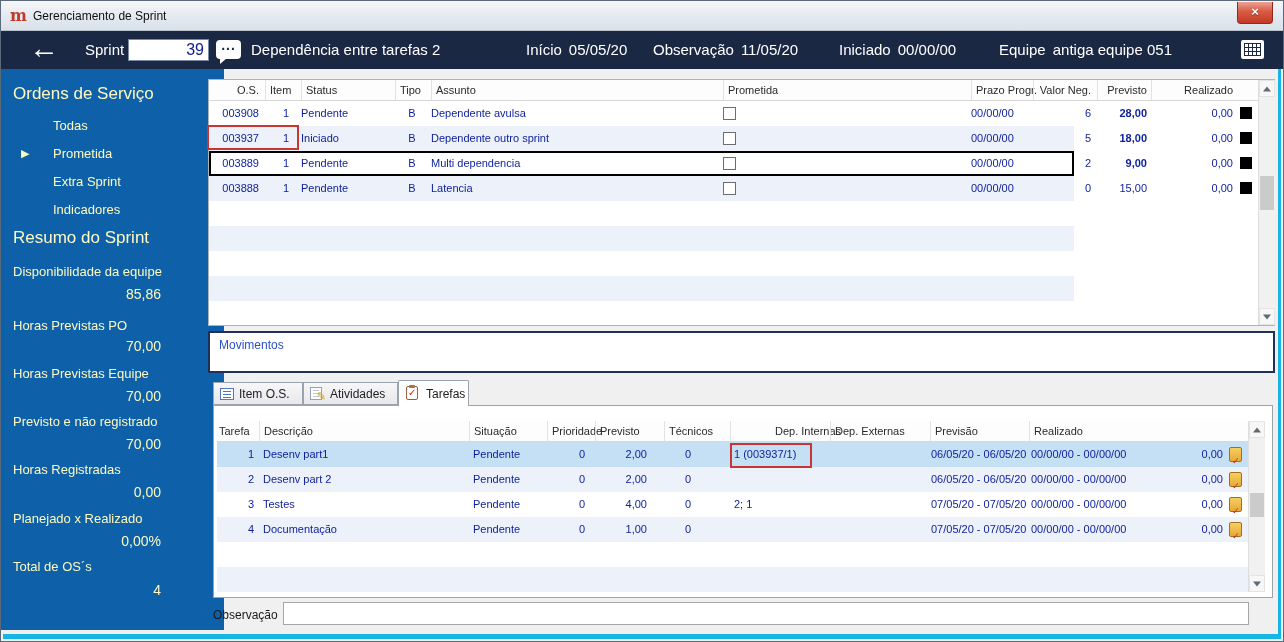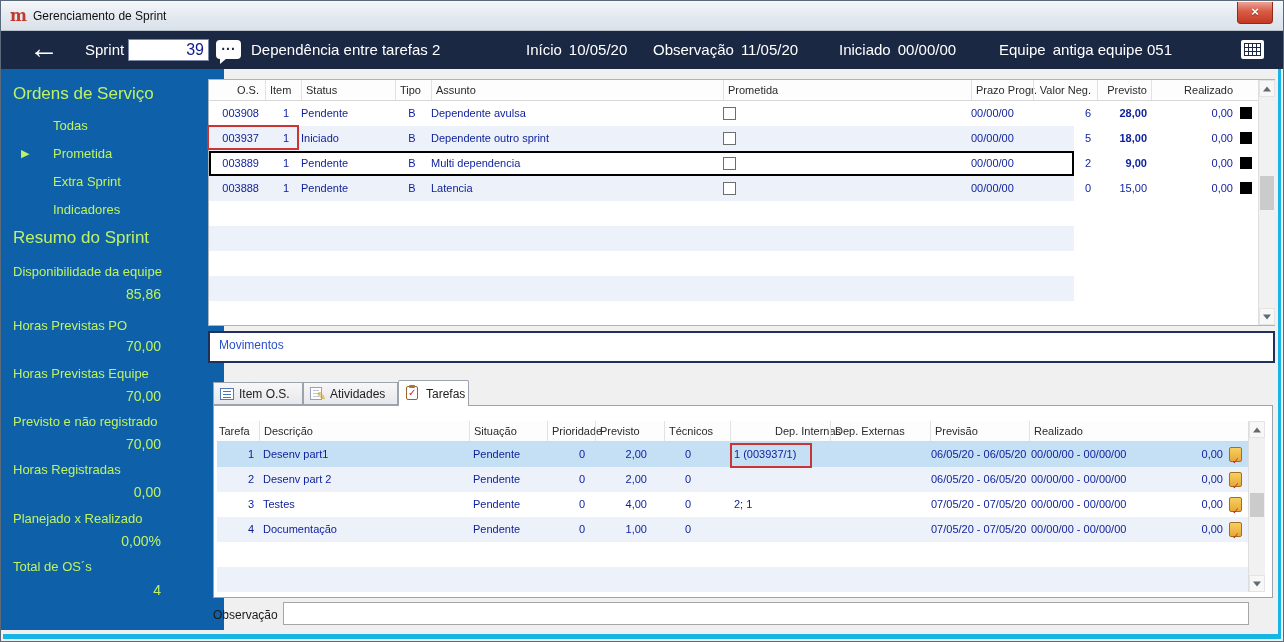--- a/index.html
+++ b/index.html
@@ -40,21 +40,21 @@
   .tb-title{ left:250px; }
   .tb-inicio{ left:525px; } .tb-conclusao{ left:652px; } .tb-entrega{ left:838px; } .tb-equipe{ left:998px; }
   .tb-pair span{ margin-right:7px; }
   .icon-calc{ position:absolute; left:1240px; top:9px; width:23px; height:19px; background:#fff;
               border-radius:2px; cursor:pointer; }
   .icon-calc::after{ content:""; position:absolute; left:3px; top:3px; right:3px; bottom:3px;
               background:repeating-linear-gradient(0deg,#1b2844 0 1px,transparent 1px 4px),
                          repeating-linear-gradient(90deg,#1b2844 0 1px,transparent 1px 4px); }
 
   
-  .sidebar{ position:absolute; left:0; top:68px; width:223px; height:561px; background:#0e60a9; color:#bef264; }
+  .sidebar{ position:absolute; left:0; top:68px; width:223px; height:561px; background:#0e60a9; color:#fef9c3; }
   .sb-line{ position:absolute; left:0; width:100%; white-space:nowrap; }
   .sb-heading{ font-size:17px; padding-left:12px; }
   .sb-h1{ top:15px; } .sb-h2{ top:159px; }
   .sb-item{ font-size:13px; padding-left:52px; cursor:pointer; }
   .sb-i0{ top:49px; } .sb-i1{ top:77px; } .sb-i2{ top:105px; } .sb-i3{ top:133px; }
   .sb-arrow{ position:absolute; left:20px; top:1px; font-size:11px; }
   .sb-mlabel{ font-size:13px; padding-left:12px; }
   .sb-mvalue{ font-size:14px; left:12px; width:148px; text-align:right; }
   .ml0{top:195px;} .mv0{top:217px;} .ml1{top:249px;} .mv1{top:269px;}
   .ml2{top:297px;} .mv2{top:319px;} .ml3{top:345px;} .mv3{top:367px;}
@@ -100,21 +100,21 @@
   .sbar .sarr::after{ content:""; position:absolute; left:50%; top:50%; transform:translate(-50%,-50%); }
   .sbar .up::after{ border-left:4px solid transparent; border-right:4px solid transparent; border-bottom:5px solid #5f6a72; }
   .sbar .down::after{ border-left:4px solid transparent; border-right:4px solid transparent; border-top:5px solid #5f6a72; }
   .sbar .thumb{ position:absolute; left:1px; right:1px; background:#cbcbcb; cursor:pointer; }
   .os-sbar{ left:1049px; top:0; width:17px; height:245px; }
   .os-sbar .thumb{ top:96px; height:34px; }
   .tg-sbar{ left:1031px; top:0; width:17px; height:171px; }
   .tg-sbar .thumb{ top:72px; height:24px; }
 
   
-  .movimentos{ position:absolute; left:207px; top:330px; width:1067px; height:32px;
+  .movimentos{ position:absolute; left:207px; top:330px; width:1067px; height:42px;
                background:#fff; border:2px solid #20305c; }
   .mov-label{ position:absolute; left:9px; top:5px; font-size:12px; color:#2b50c8; }
 
   
   .tab{ position:absolute; height:23px; top:381px; background:linear-gradient(180deg,#f7f7f9,#e8e8ec);
         border:1px solid #9aa4ae; font-size:12px; color:#222; cursor:pointer; }
   .tab .tlabel{ position:absolute; top:4px; font-size:12px; }
   .tab1{ left:212px; width:90px; } .tab2{ left:302px; width:95px; }
   .tab-active{ left:397px; width:71px; top:379px; height:26px; background:#fff; border-bottom:none;
                border-radius:2px 2px 0 0; z-index:3; }
@@ -181,21 +181,21 @@
     <div class="close-btn">×</div>
   </div>
 
   <div class="toolbar">
     <div class="tb-item back-arrow">←</div>
     <div class="tb-item tb-sprint-label">Sprint</div>
     <input class="sprint-input" value="39" style="">
     <div class="icon-comment"></div>
     <div class="tb-item tb-title">Dependência entre tarefas 2</div>
     <div class="tb-item tb-inicio tb-pair">
-      <span>Início</span><span>10/05/20</span>
+      <span>Início</span><span>05/05/20</span>
     </div>
     <div class="tb-item tb-conclusao tb-pair">
       <span>Observação</span><span>11/05/20</span>
     </div>
     <div class="tb-item tb-entrega tb-pair">
       <span>Iniciado</span><span>00/00/00</span>
     </div>
     <div class="tb-item tb-equipe tb-pair">
       <span>Equipe</span><span>antiga equipe 051</span>
     </div>

